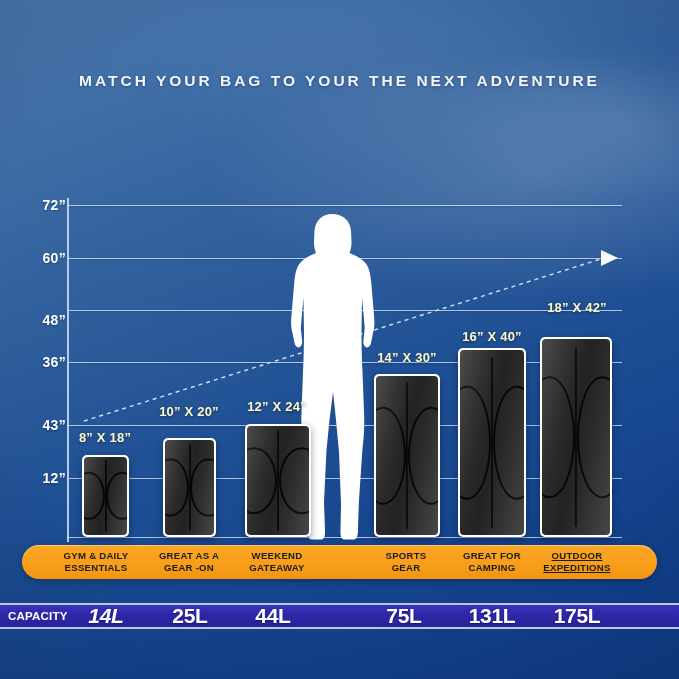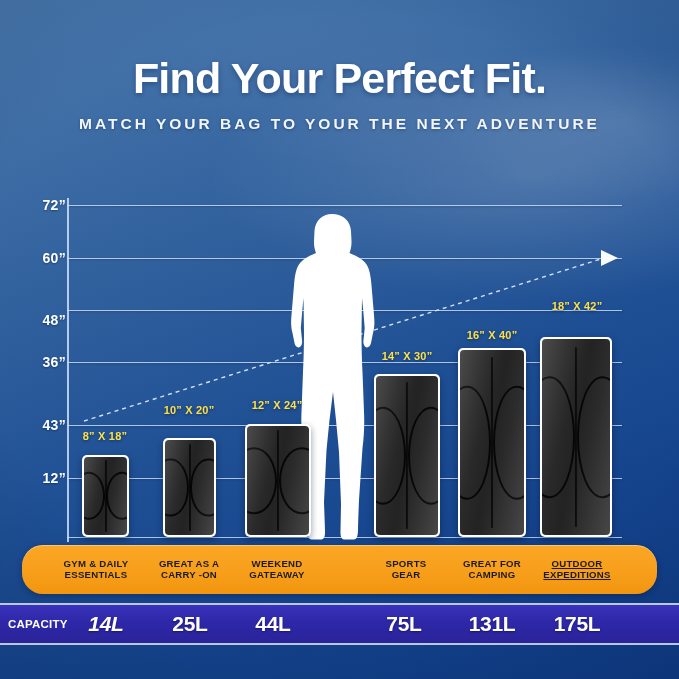--- a/index.html
+++ b/index.html
@@ -92,42 +92,42 @@
   }
   .arcL{ left:-26%; }
   .arcR{ right:-26%; }
   .gloss{
     position:absolute; inset:0;
     background:linear-gradient(105deg,rgba(255,255,255,.09) 0%,rgba(255,255,255,0) 38%,rgba(255,255,255,0) 62%,rgba(255,255,255,.05) 100%);
   }
 
   .dim{
     position:absolute; transform:translateX(-50%);
-    font-size:11px; font-weight:bold; color:#fde047; white-space:nowrap;
+    font-size:13px; font-weight:bold; color:#fef9c3; white-space:nowrap;
     letter-spacing:.2px;
     text-shadow:0 1px 3px rgba(0,20,60,.55);
   }
 
   
   #usebar{
-    position:absolute; left:22px; top:545px; width:635px; height:49px;
+    position:absolute; left:22px; top:545px; width:635px; height:34px;
     background:linear-gradient(180deg,#fba625 0%,#f79f1b 55%,#f2950f 100%);
     border-radius:21px;
     box-shadow:0 2px 6px rgba(4,22,60,.40), inset 0 1px 0 rgba(255,255,255,.35);
   }
   .use{
     position:absolute; top:50%; transform:translate(-50%,-50%);
     text-align:center; color:#1b1b1b;
     font-size:9.6px; font-weight:bold; line-height:1.25;
     letter-spacing:.25px; white-space:pre-line;
   }
 
   
   #capbar{
-    position:absolute; left:0; top:603px; width:679px; height:42px;
+    position:absolute; left:0; top:603px; width:679px; height:26px;
     background:linear-gradient(180deg,#3a33bb 0%,#2e27a8 45%,#2a2399 100%);
     border-top:2px solid #b9c8e8;
     border-bottom:2px solid #b9c8e8;
   }
   #capword{
     position:absolute; left:8px; top:50%; transform:translateY(-50%);
     font-size:11.5px; font-weight:bold; color:#ffffff; letter-spacing:.2px;
   }
   .cap{
     position:absolute; top:50%; transform:translate(-50%,-50%);
@@ -135,21 +135,20 @@
     text-shadow:0 1px 2px rgba(0,0,40,.45);
   }
 </style>
 </head>
 <body>
 
 <div id="bg"></div>
 <div id="vign"></div>
 
 <div id="header">
-  <div id="title">Find Your Perfect Fit.</div>
   <div id="subtitle">MATCH YOUR BAG TO YOUR THE NEXT ADVENTURE</div>
 </div>
 
 <div id="chart">
 
   <div id="ylabels">
       <div class="ylabel" style="top: 205px;">72”</div>
       <div class="ylabel" style="top: 258px;">60”</div>
       <div class="ylabel" style="top: 320px;">48”</div>
       <div class="ylabel" style="top: 362px;">36”</div>
@@ -244,21 +243,21 @@
       <div class="dim" style="left: 407px; top: 350px;">14” X 30”</div>
       <div class="dim" style="left: 492px; top: 329px;">16” X 40”</div>
       <div class="dim" style="left: 577px; top: 300px;">18” X 42”</div>
     </div>
 </div>
 
 <div id="usebar">
     <div class="use" style="left: 74px;">GYM &amp; DAILY
 ESSENTIALS</div>
     <div class="use" style="left: 167px;">GREAT AS A
-CARRY -ON</div>
+GEAR -ON</div>
     <div class="use" style="left: 255px;">WEEKEND
 GATEAWAY</div>
     <div class="use" style="left: 384px;">SPORTS
 GEAR</div>
     <div class="use" style="left: 470px;">GREAT FOR
 CAMPING</div>
     <div class="use" style="left: 555px; text-decoration: underline;">OUTDOOR
 EXPEDITIONS</div>
   </div>
 

